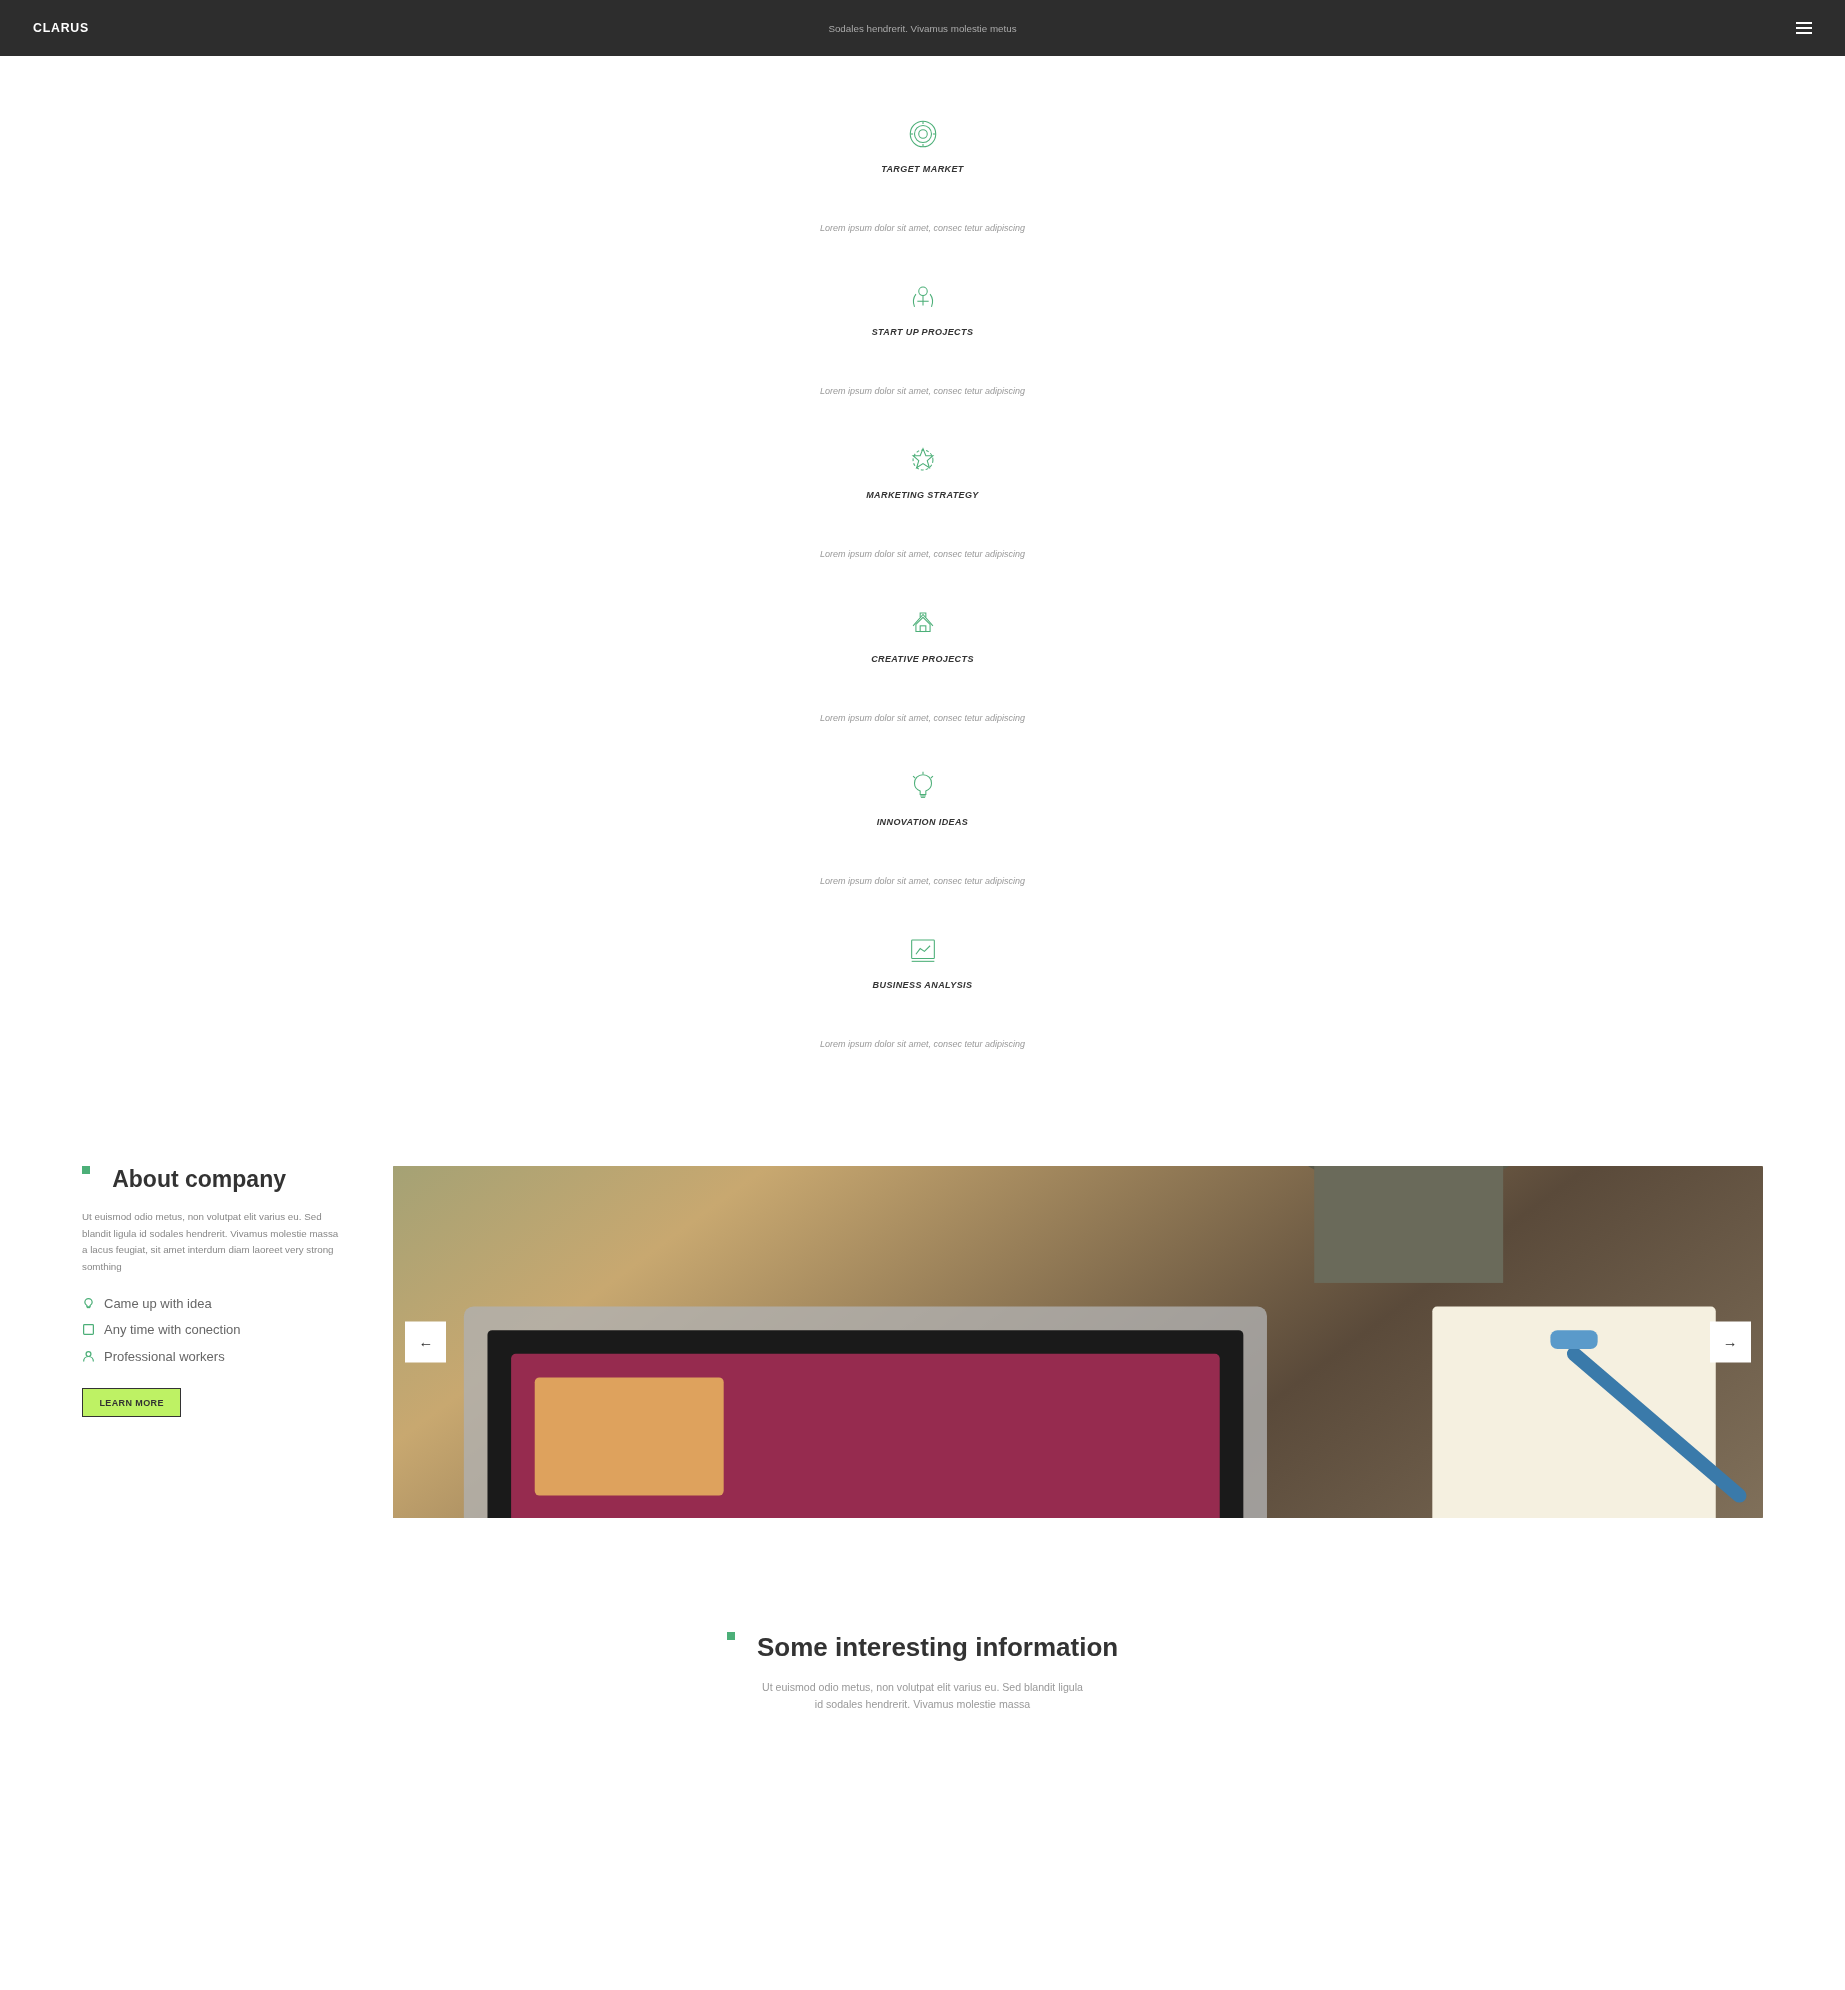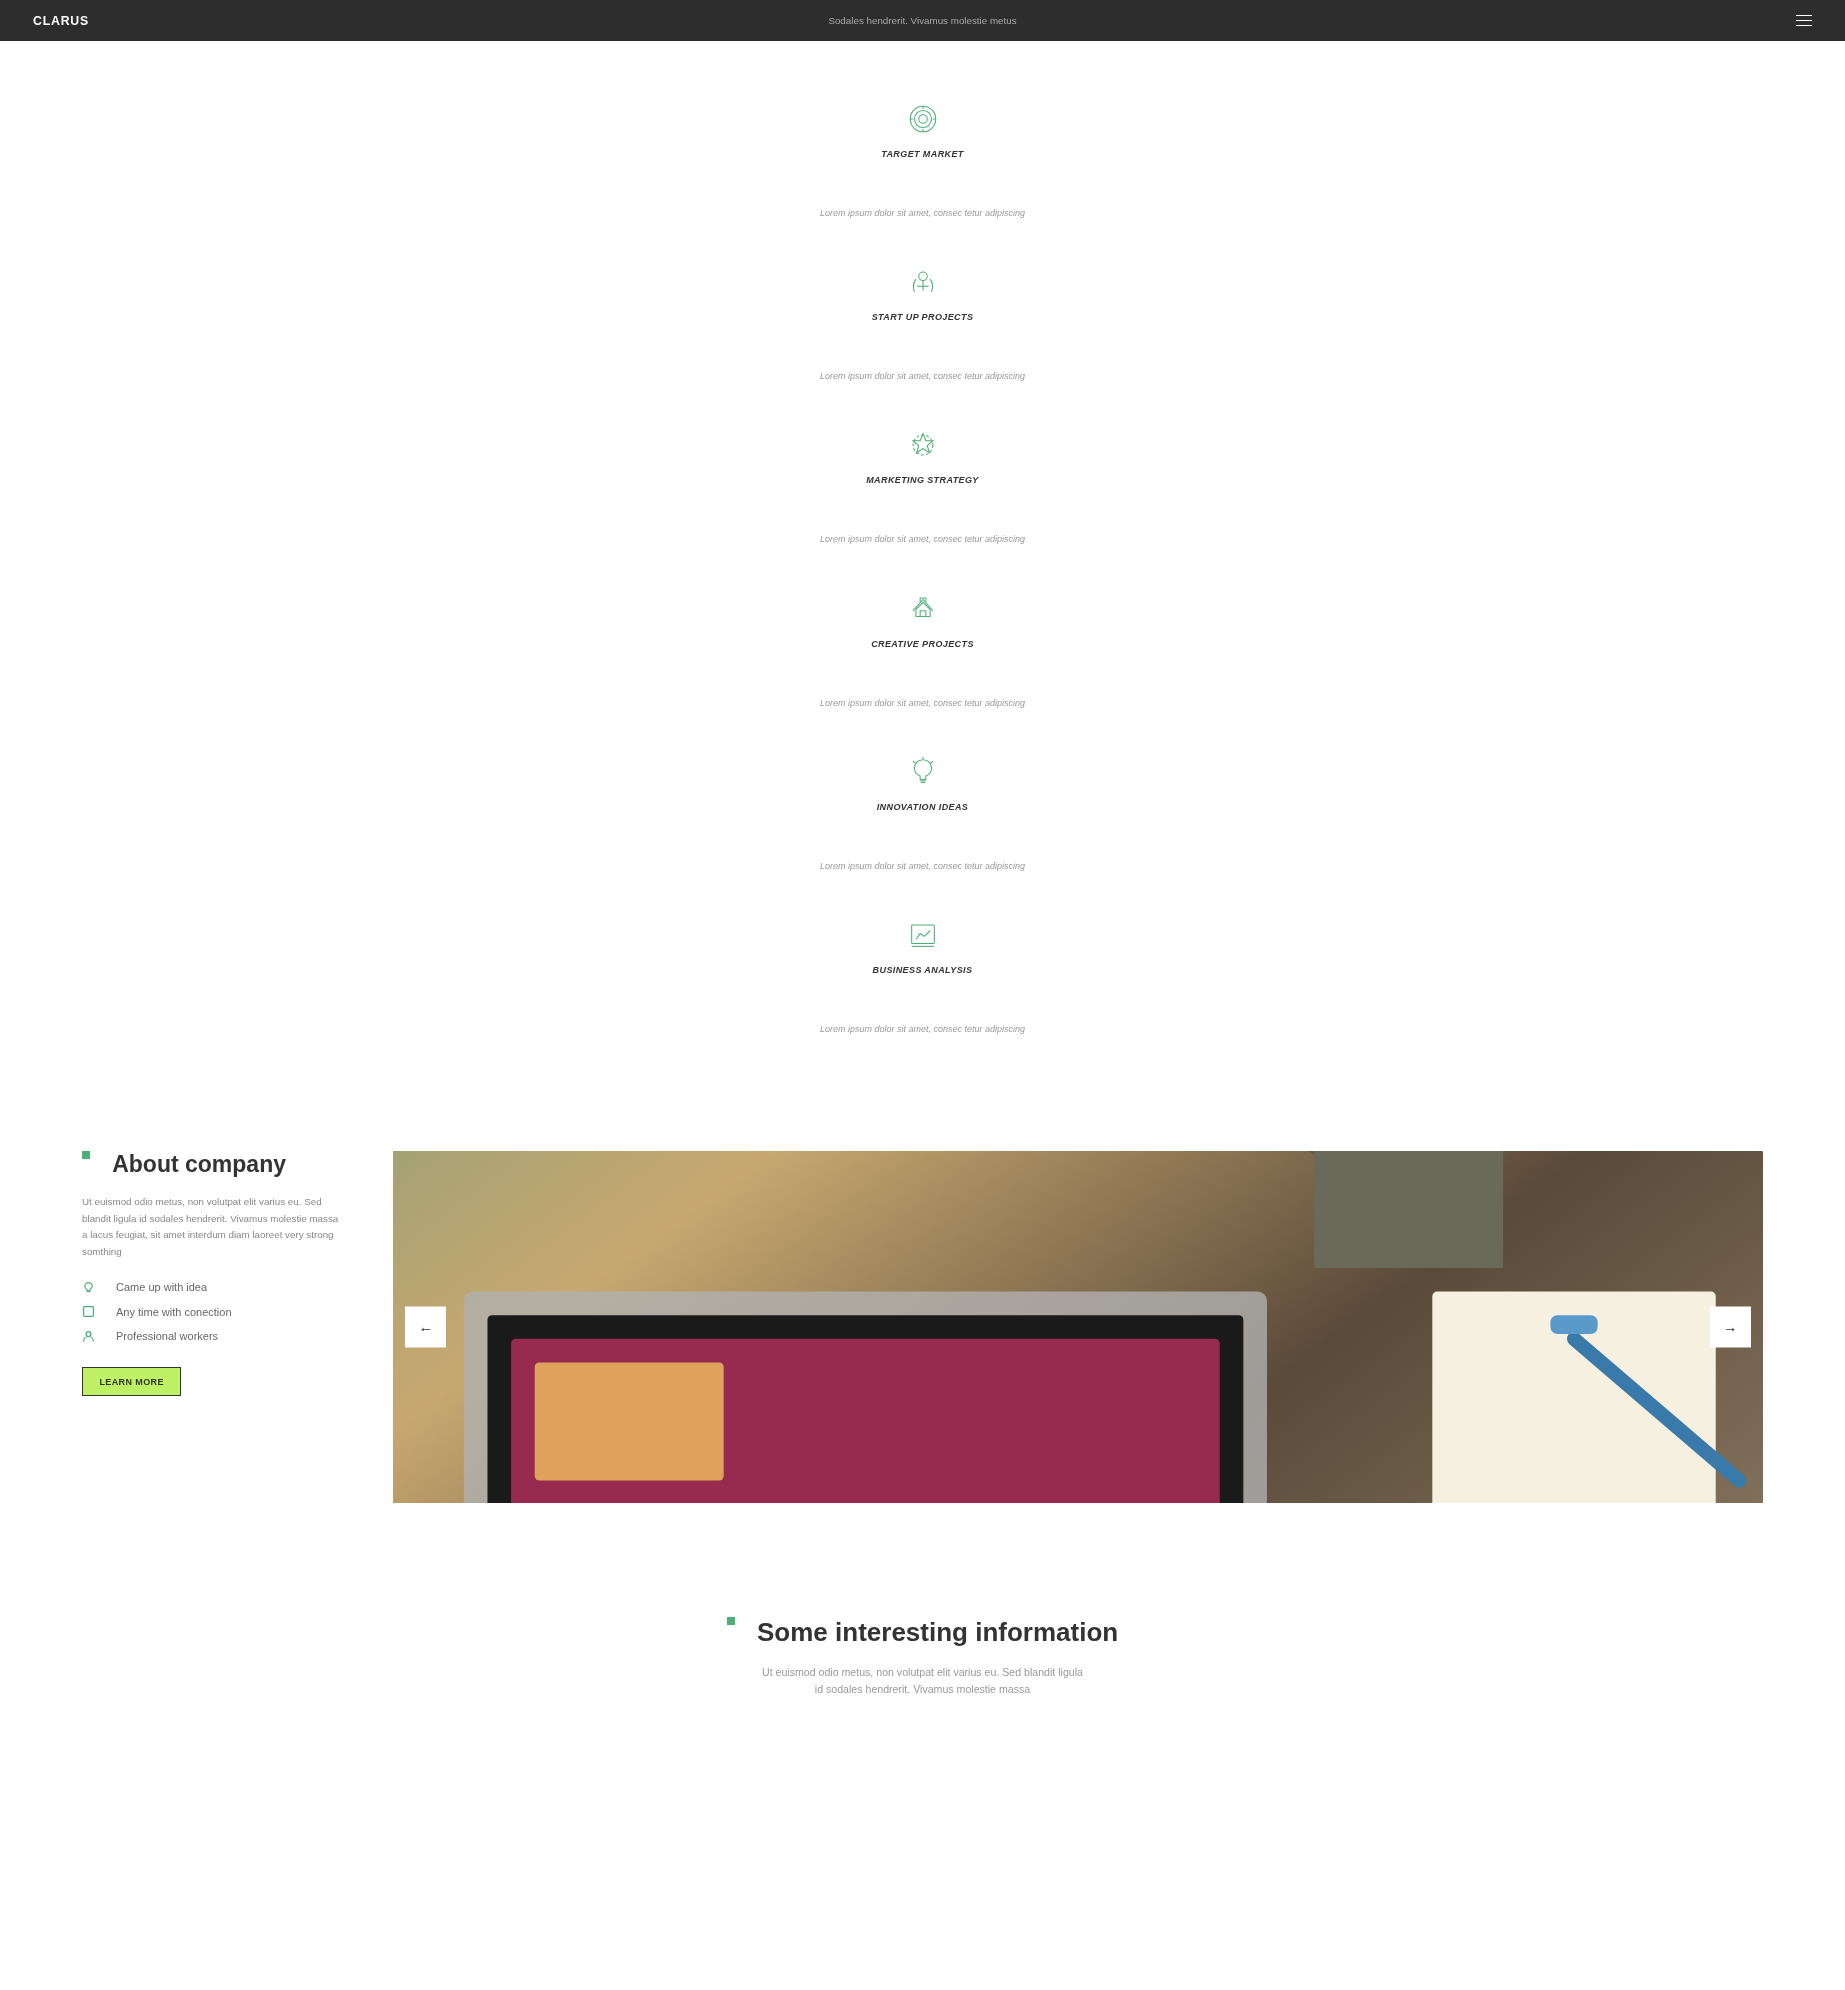--- a/index.html
+++ b/index.html
@@ -5,21 +5,21 @@
     * { margin: 0; padding: 0; box-sizing: border-box; }
     body { font-family: Arial, sans-serif; background: #fff; color: #333; }
 
     
     .navbar {
       background: #2d2d2d;
       display: flex;
       align-items: center;
       justify-content: space-between;
       padding: 0 33px;
-      height: 41px;
+      height: 56px;
       position: relative;
     }
     .navbar-logo {
       color: #fff;
       font-size: 12.3px;
       font-weight: bold;
       letter-spacing: 0.8px;
     }
     .navbar-center {
       position: absolute;
@@ -152,22 +152,22 @@
       line-height: 1.7;
       margin-bottom: 20.5px;
     }
     .about-list {
       list-style: none;
       margin-bottom: 24.5px;
     }
     .about-list li {
       display: flex;
       align-items: center;
-      gap: 21px;
-      font-size: 11px;
+      gap: 9px;
+      font-size: 13px;
       color: #666;
       margin-bottom: 11.5px;
     }
     .list-icon {
       width: 13px;
       height: 13px;
       flex-shrink: 0;
     }
     .list-icon svg {
       width: 13px;

